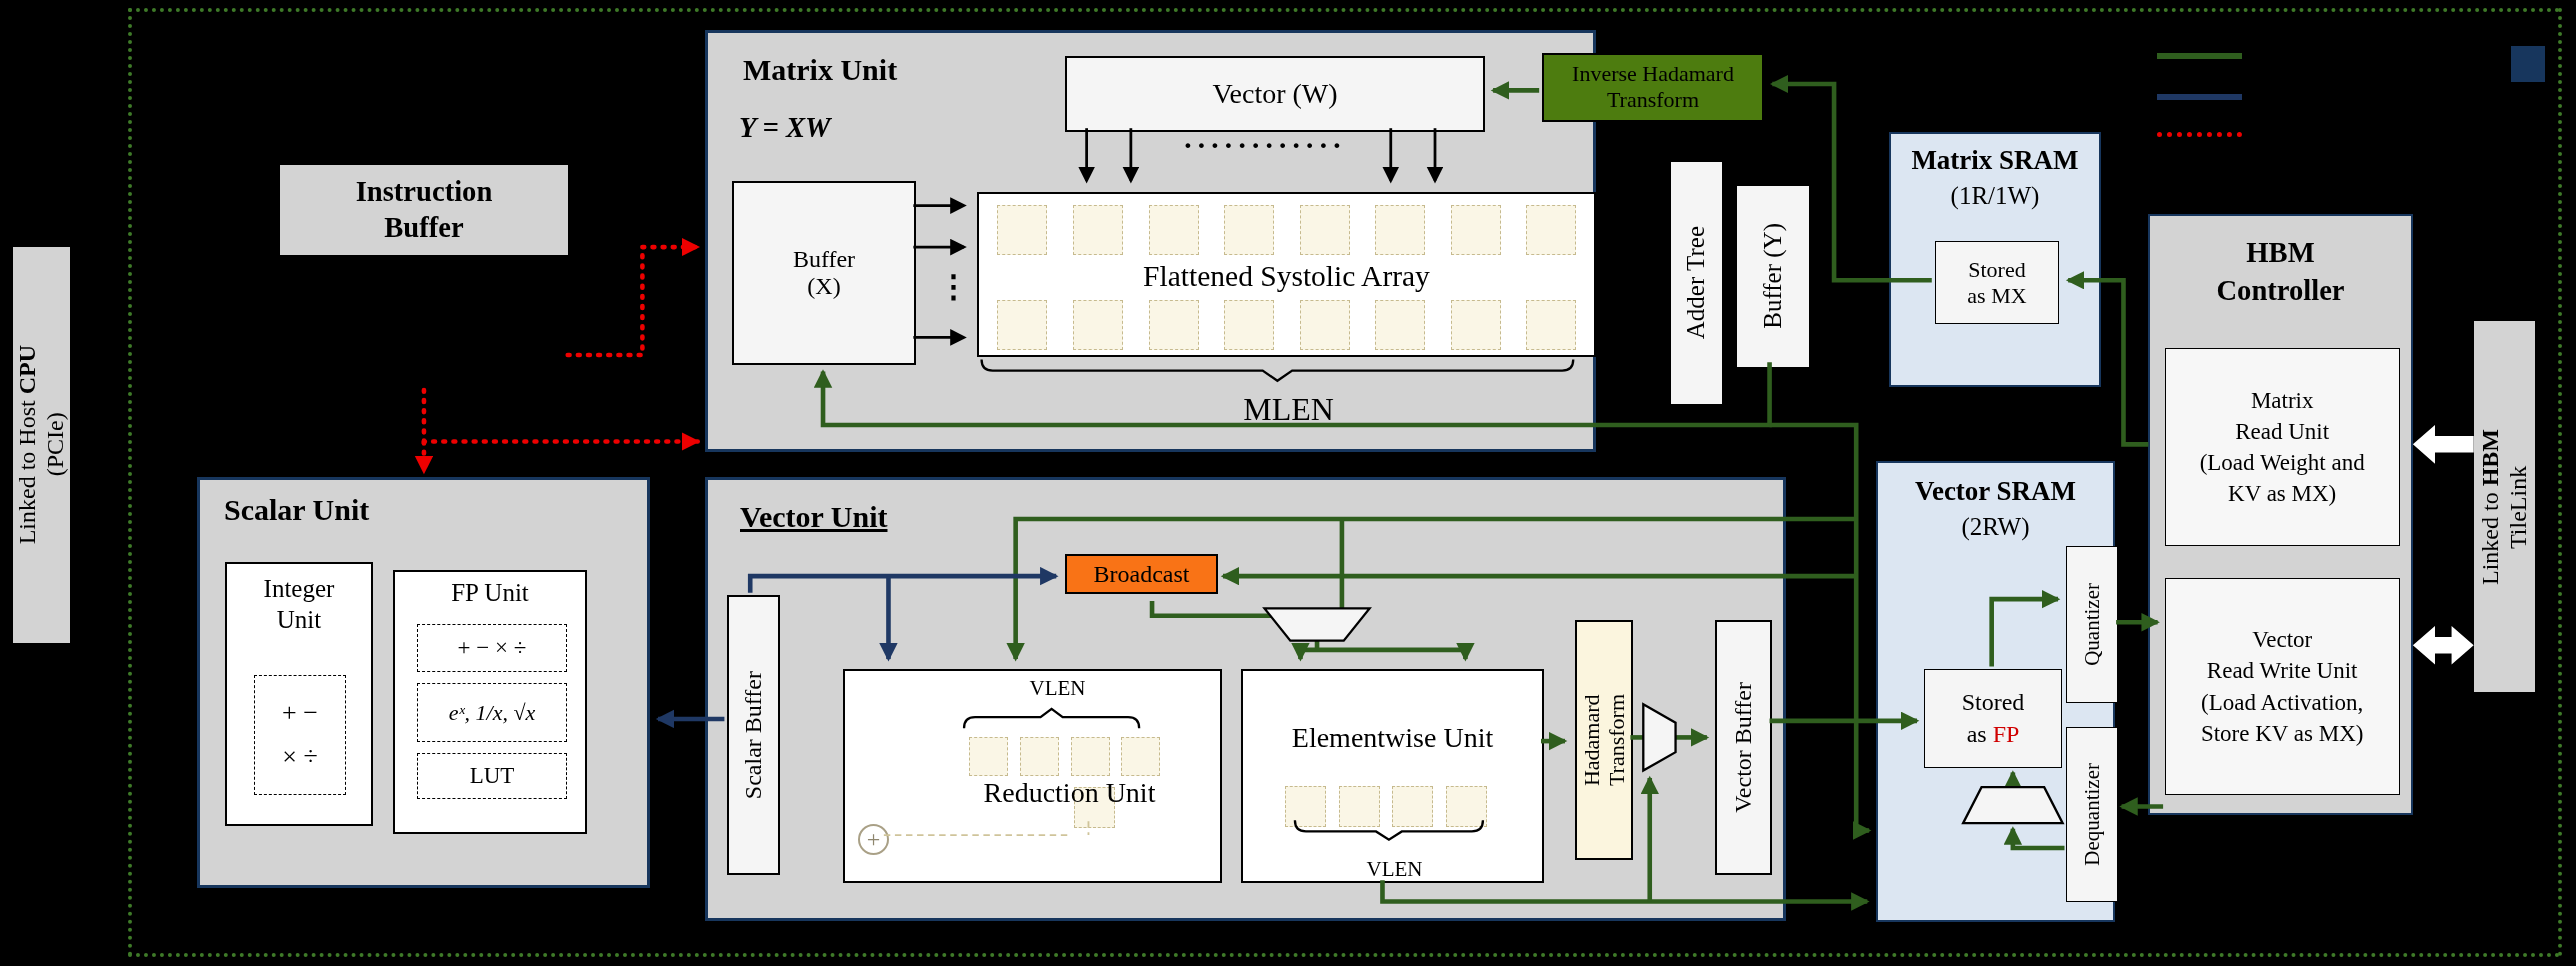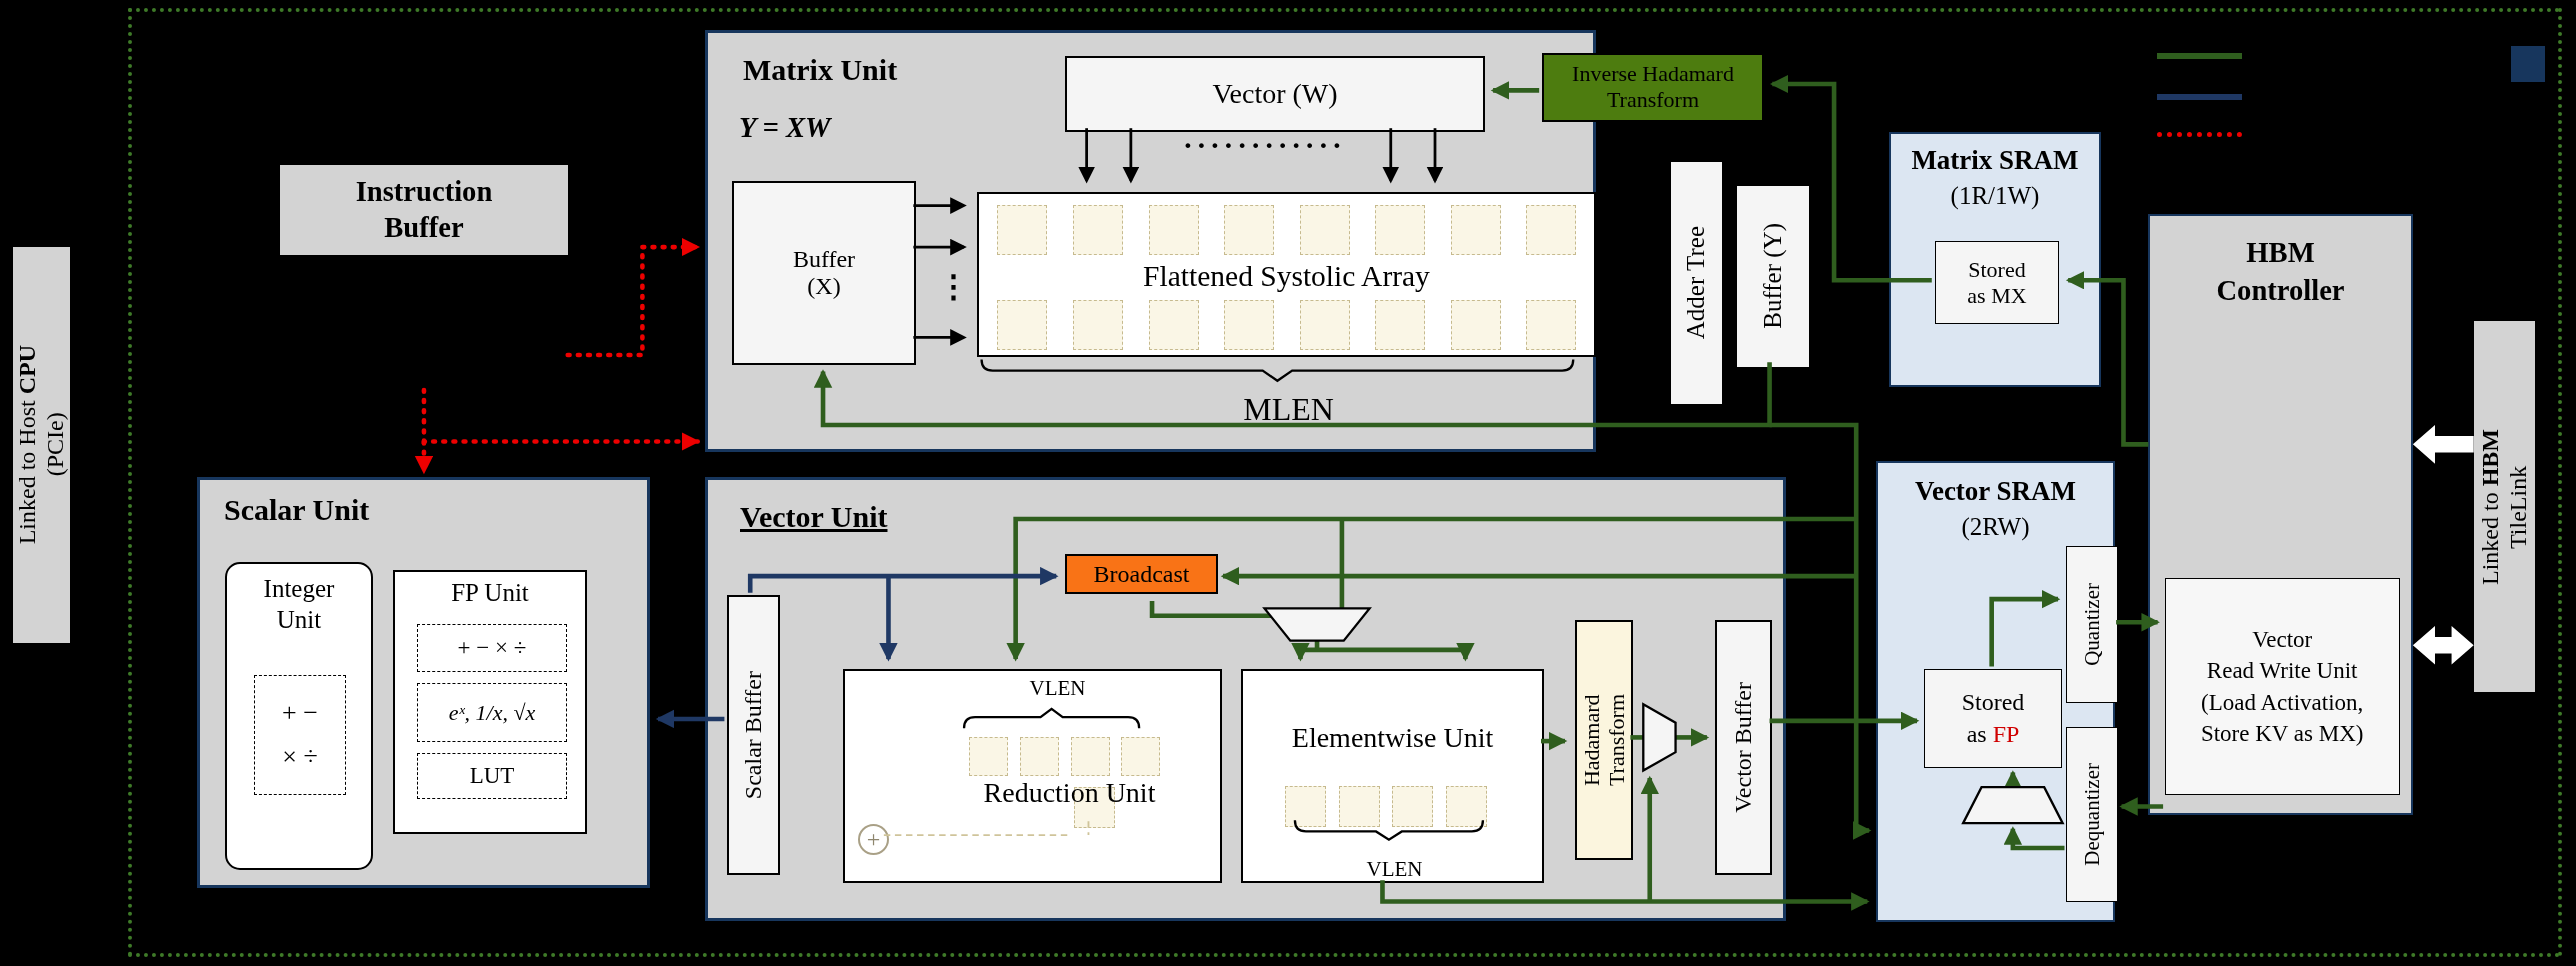--- a/index.html
+++ b/index.html
@@ -101,20 +101,26 @@
     <div class="abs" style="left:0;top:48px;width:100%;text-align:center;font-size:25px;">(1R/1W)</div>
     <div class="abs flex thin" style="left:44px;top:107px;width:124px;height:83px;background:#F5F5F5;border:1.8px solid #000;font-size:22px;">
       <span class="pre">Stored
 as MX</span>
     </div>
   </div>
 
   <div class="abs container" style="left:2148px;top:214px;width:265px;height:601px;border-width:2.8px;">
     <div class="abs b pre" style="left:0;top:18.4px;width:100%;text-align:center;font-size:28.6px;line-height:1.3;">HBM
 Controller</div>
+    <div class="abs flex" style="left:14.7px;top:132px;width:235px;height:198px;background:#F7F7F7;border:1.8px solid #000;font-size:23px;line-height:1.35;">
+      <span class="pre">Matrix
+Read Unit
+(Load Weight and
+KV as MX)</span>
+    </div>
     <div class="abs flex" style="left:14.7px;top:362px;width:235px;height:217px;background:#F7F7F7;border:1.8px solid #000;font-size:23px;line-height:1.35;">
       <span class="pre">Vector
 Read Write Unit
 (Load Activation,
 Store KV as MX)</span>
     </div>
   </div>
 
   <div class="abs gray flex" style="left:2474px;top:321px;width:61px;height:371px;font-size:24px;">
     <div class="vtext">
@@ -123,21 +129,21 @@
     </div>
   </div>
 
   <div class="abs" style="left:2157px;top:53px;width:85px;height:5.5px;background:#2F5E1E;"></div>
   <div class="abs" style="left:2157px;top:94px;width:85px;height:5.5px;background:#1F3864;"></div>
   <div class="abs" style="left:2157px;top:132px;width:85px;height:0;border-top:5.5px dotted #EE0000;"></div>
   <div class="abs" style="left:2511px;top:46px;width:34px;height:36px;background:#17365D;"></div>
 
   <div class="abs container" style="left:197px;top:477px;width:453px;height:411px;">
     <div class="abs b" style="left:24px;top:13px;font-size:30px;">Scalar Unit</div>
-    <div class="abs cream" style="left:25px;top:82px;width:148px;height:308px;border-width:2.3px;border-radius:15px;">
+    <div class="abs cream" style="left:25px;top:82px;width:148px;height:264px;border-width:2.3px;">
       <div class="abs pre" style="left:0;top:9.2px;width:100%;text-align:center;font-size:25px;line-height:1.25;">Integer
 Unit</div>
       <div class="abs dash" style="left:27px;top:111px;width:92px;height:120px;font-size:26px;">
         <span class="pre" style="line-height:1.7;">+ −
 × ÷</span>
       </div>
     </div>
     <div class="abs cream" style="left:193px;top:90px;width:194px;height:264px;border-width:2.3px;">
       <div class="abs" style="left:0;top:7.4px;width:100%;text-align:center;font-size:25px;">FP Unit</div>
       <div class="abs dash" style="left:22px;top:52px;width:150px;height:48px;font-size:23px;">

